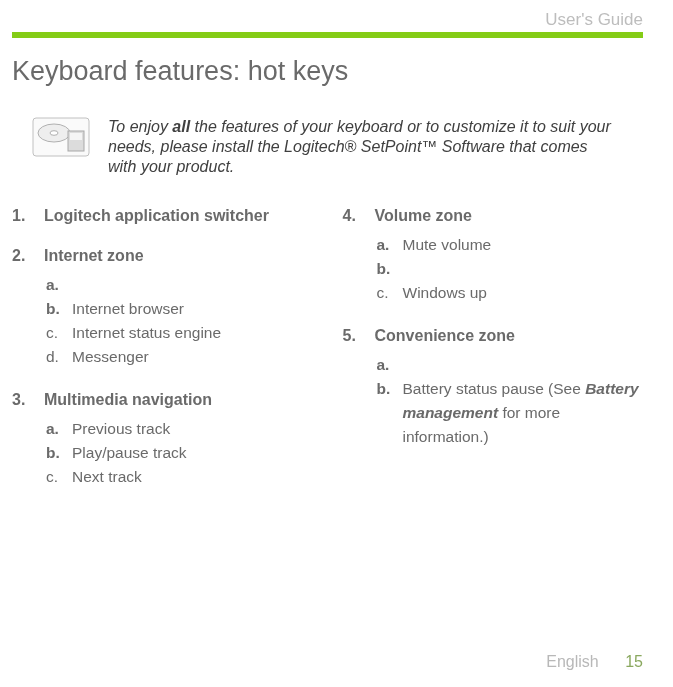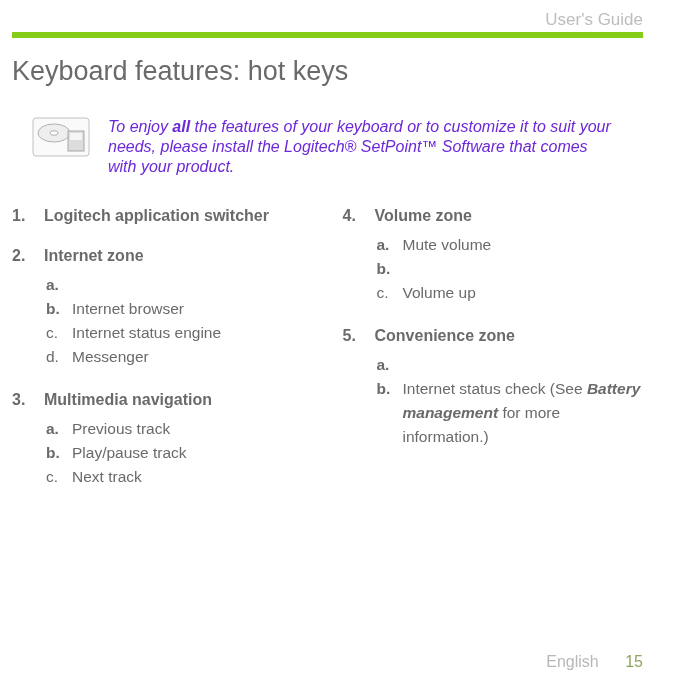--- a/index.html
+++ b/index.html
@@ -36,21 +36,21 @@
     margin-bottom: 30px;
     padding-left: 20px;
   }
   .note-icon {
     width: 58px;
     height: 40px;
     flex: 0 0 auto;
   }
   .note-text {
     font-style: italic;
-    color: #6d28d9;
+    color: #404040;
     font-size: 16px;
     line-height: 1.25;
     max-width: 510px;
   }
   .note-text b { font-weight: 700; }
   .columns {
     display: flex;
     gap: 30px;
   }
   .col {
@@ -186,38 +186,38 @@
       <div class="sub-list">
         <div class="sub-item">
           <span class="sub-letter">a.</span>
           <span class="sub-text">Mute volume</span>
         </div>
         <div class="sub-item">
           <span class="sub-letter">b.</span>
         </div>
         <div class="sub-item">
           <span class="sub-letter light">c.</span>
-          <span class="sub-text">Volume up</span>
+          <span class="sub-text">Windows up</span>
         </div>
       </div>
     </div>
 
     <div class="section">
       <div class="sec-head">
         <span class="sec-num">5.</span>
         <span>Convenience zone</span>
       </div>
       <div class="sub-list">
         <div class="sub-item">
           <span class="sub-letter">a.</span>
         </div>
         <div class="sub-item">
           <span class="sub-letter">b.</span>
           <span class="sub-text">
-            <span>Internet status check (See </span><b>Battery management</b><span> for more information.)</span>
+            <span>Battery status pause (See </span><b>Battery management</b><span> for more information.)</span>
           </span>
         </div>
       </div>
     </div>
 
   </div>
 
 </div>
 
 <div class="footer">

